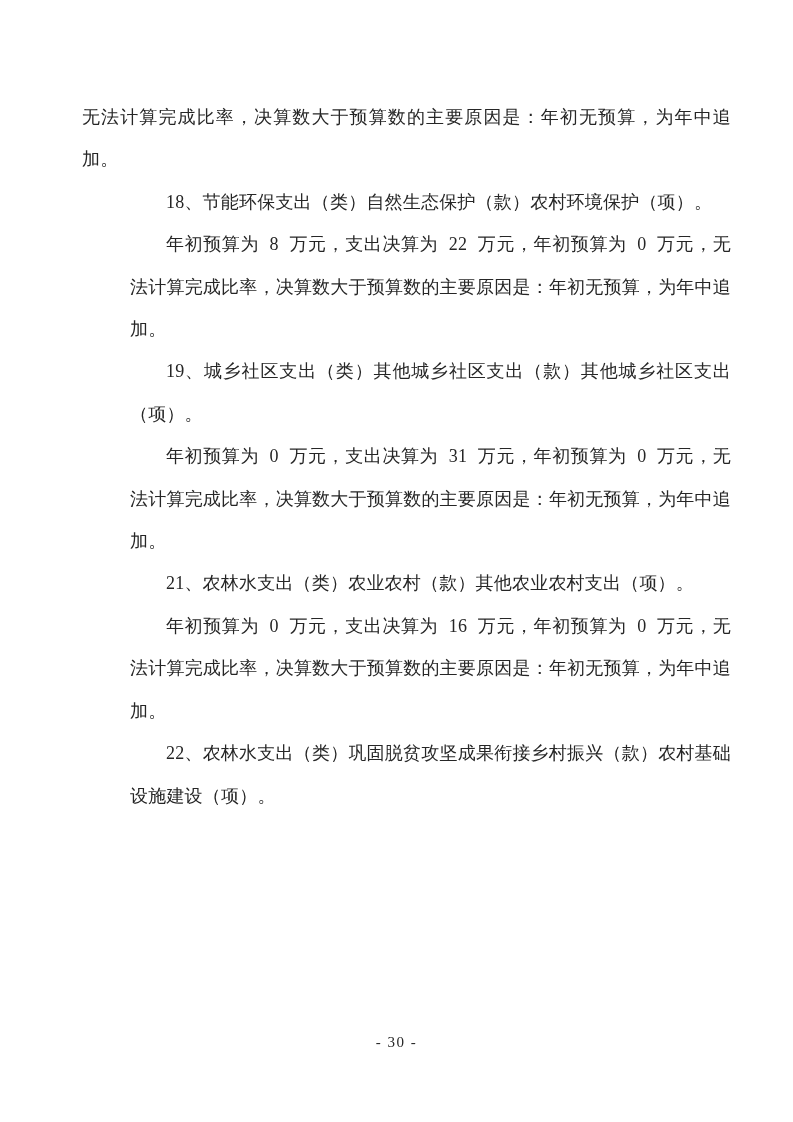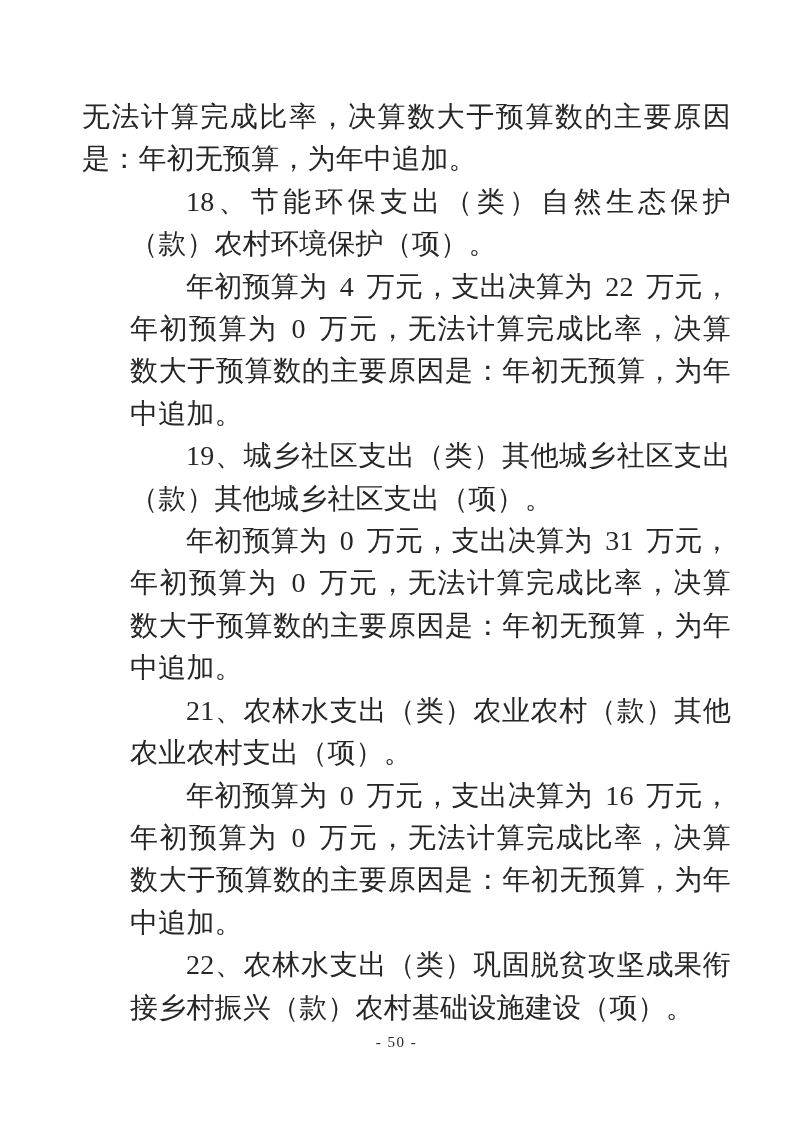--- a/index.html
+++ b/index.html
@@ -17,21 +17,21 @@
     color: #262626;
   }
   .content {
     position: absolute;
     left: 82px;
     top: 96px;
     width: 649px;
   }
   .para {
     margin: 0;
-    font-size: 28px;
+    font-size: 18px;
     line-height: 42.4px;
     text-align: justify;
     text-justify: inter-ideograph;
     word-spacing: 5.5px;
     line-break: strict;
     letter-spacing: 0.2px;
   }
   .para.indent {
     text-indent: 2em;
     margin-left: 48px;
@@ -47,21 +47,21 @@
     color: #262626;
   }
 </style>
 </head>
 <body>
 
 <div class="page">
   <div class="content">
     <p class="para">无法计算完成比率，决算数大于预算数的主要原因是：年初无预算，为年中追加。</p>
     <p class="para indent">18、节能环保支出（类）自然生态保护（款）农村环境保护（项）。</p>
-    <p class="para indent">年初预算为 4 万元，支出决算为 22 万元，年初预算为 0 万元，无法计算完成比率，决算数大于预算数的主要原因是：年初无预算，为年中追加。</p>
+    <p class="para indent">年初预算为 8 万元，支出决算为 22 万元，年初预算为 0 万元，无法计算完成比率，决算数大于预算数的主要原因是：年初无预算，为年中追加。</p>
     <p class="para indent">19、城乡社区支出（类）其他城乡社区支出（款）其他城乡社区支出（项）。</p>
     <p class="para indent">年初预算为 0 万元，支出决算为 31 万元，年初预算为 0 万元，无法计算完成比率，决算数大于预算数的主要原因是：年初无预算，为年中追加。</p>
     <p class="para indent">21、农林水支出（类）农业农村（款）其他农业农村支出（项）。</p>
     <p class="para indent">年初预算为 0 万元，支出决算为 16 万元，年初预算为 0 万元，无法计算完成比率，决算数大于预算数的主要原因是：年初无预算，为年中追加。</p>
     <p class="para indent">22、农林水支出（类）巩固脱贫攻坚成果衔接乡村振兴（款）农村基础设施建设（项）。</p>
   </div>
-  <div class="footer">- 50 -</div>
+  <div class="footer">- 30 -</div>
 </div>
 
 </body></html>

